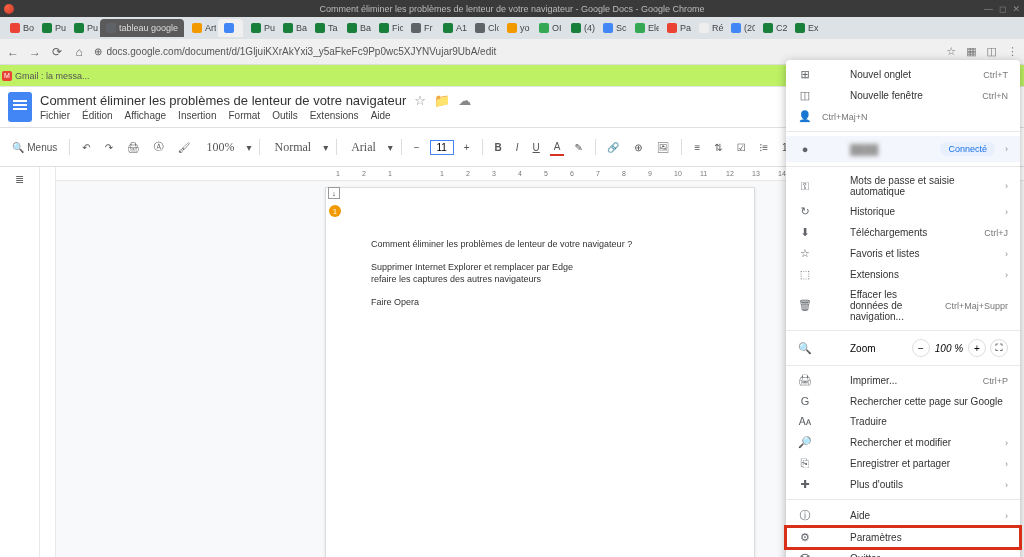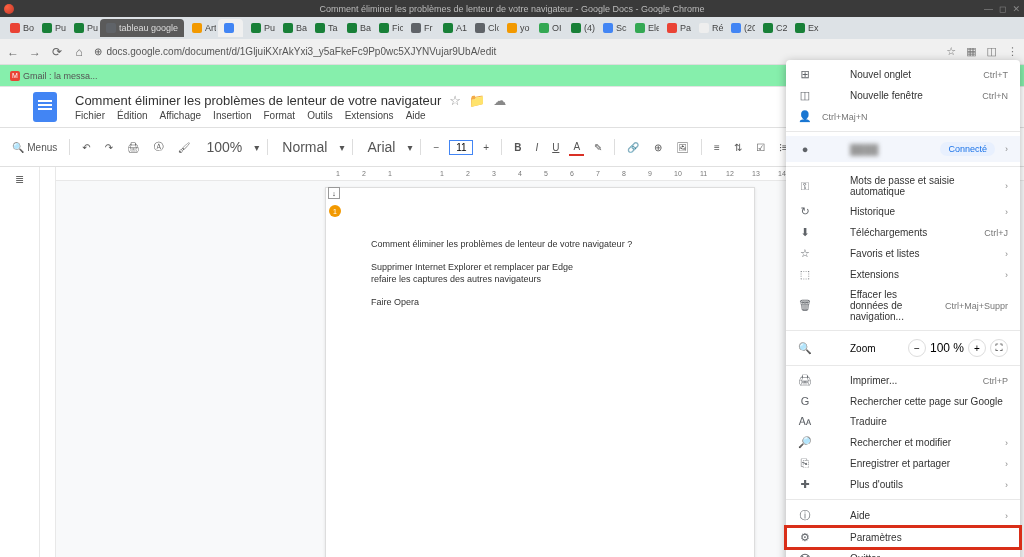--- a/index.html
+++ b/index.html
@@ -16,35 +16,35 @@
 .browser-tab.active { background: #f0f0f0; max-width: 120px; }
 .browser-tab.dark { background: #5a5a5a; color: #ddd; max-width: 120px; }
 .tab-icon { width: 10px; height: 10px; border-radius: 2px; flex-shrink: 0; }
 
 .addr-bar { height: 26px; background: #f0f0f0; display: flex; align-items: center; padding: 0 6px; gap: 8px; border-bottom: 1px solid #ddd; }
 .nav-btn { color: #666; cursor: pointer; font-size: 12px; width: 14px; text-align: center; }
 .url-field { flex: 1; font-size: 10px; color: #555; display: flex; align-items: center; gap: 4px; }
 .url-field .lock { color: #555; }
 .addr-right { display: flex; gap: 10px; color: #777; }
 
-.bookmarks { height: 22px; background: #86efac; display: flex; align-items: center; padding: 0 10px; gap: 8px; border-bottom: 1px solid #e3e3e3; }
+.bookmarks { height: 22px; background: #bef264; display: flex; align-items: center; padding: 0 2px; gap: 8px; border-bottom: 1px solid #e3e3e3; }
 .bookmark { display: flex; align-items: center; gap: 3px; font-size: 9px; color: #555; }
 .bookmark-icon { width: 10px; height: 10px; border-radius: 2px; }
 
-.docs-header { height: 40px; display: flex; align-items: center; padding: 0 8px; gap: 18px; margin-left: 25px; }
+.docs-header { height: 40px; display: flex; align-items: center; padding: 0 8px; gap: 8px; }
 .docs-logo { width: 24px; height: 30px; background: #4285f4; border-radius: 3px; position: relative; }
 .docs-logo::after { content: ''; position: absolute; left: 5px; right: 5px; top: 8px; height: 2px; background: #fff; box-shadow: 0 4px 0 #fff, 0 8px 0 #fff; }
 .docs-title-area { flex: 1; }
 .doc-title { font-size: 13px; color: #333; display: flex; align-items: center; gap: 8px; }
 .doc-menus { display: flex; gap: 12px; font-size: 10px; color: #444; margin-top: 2px; }
 
 .toolbar { height: 40px; border-top: 1px solid #e0e0e0; border-bottom: 1px solid #e0e0e0; display: flex; align-items: center; padding: 0 8px; gap: 6px; font-size: 10px; color: #555; }
 .tb-btn { padding: 2px 4px; cursor: pointer; }
 .tb-sep { width: 1px; height: 16px; background: #ddd; margin: 0 2px; }
-.tb-select { padding: 2px 6px; border: none; background: transparent; font-size: 14px; }
+.tb-select { padding: 2px 6px; border: none; background: transparent; font-size: 12px; font-family: Liberation Serif, serif; }
 .tb-input { width: 24px; text-align: center; border: 1px solid #4285f4; font-size: 10px; padding: 1px; }
 
 .main-area { display: flex; height: 443px; background: #f8f9fa; position: relative; }
 .left-panel { width: 40px; background: #fff; border-right: 1px solid #e8e8e8; padding-top: 6px; text-align: center; }
 .ruler-v { width: 16px; background: #fff; border-right: 1px solid #e8e8e8; }
 .doc-scroll { flex: 1; padding-top: 20px; position: relative; }
 .ruler-h { height: 14px; background: #fff; border-bottom: 1px solid #e8e8e8; position: absolute; top: 0; left: 0; right: 0; font-size: 7px; color: #777; display: flex; align-items: center; padding-left: 280px; }
 .ruler-h span { width: 26px; }
 .page { width: 430px; min-height: 400px; background: #fff; margin: 0 auto; border: 1px solid #ddd; box-shadow: 0 1px 3px rgba(0,0,0,0.1); padding: 50px 45px; font-size: 9px; color: #333; line-height: 1.4; }
 .page a { color: #1155cc; text-decoration: underline; }
@@ -59,21 +59,21 @@
 .menu-item.highlighted { outline: 3px solid #d92e18; outline-offset: -1px; }
 .menu-icon { width: 14px; color: #5f6368; text-align: center; font-size: 11px; }
 .menu-label { flex: 1; padding-left: 28px; }
 .menu-shortcut { font-size: 9px; color: #777; }
 .menu-arrow { color: #888; font-size: 9px; }
 .menu-sep { height: 1px; background: #e8e8e8; margin: 4px 0; }
 .profile-badge { background: #e8f0fe; color: #1a73e8; padding: 2px 8px; font-size: 9px; border-radius: 10px; }
 .zoom-row { display: flex; align-items: center; padding: 4px 12px; gap: 10px; font-size: 10px; }
 .zoom-controls { display: flex; align-items: center; gap: 4px; margin-left: auto; }
 .zoom-btn { width: 18px; height: 18px; border: 1px solid #ddd; border-radius: 50%; display: flex; align-items: center; justify-content: center; font-size: 10px; cursor: pointer; }
-.zoom-pct { font-size: 12px; min-width: 30px; text-align: center; }
+.zoom-pct { font-size: 10px; min-width: 30px; text-align: center; font-style: italic; }
 </style>
 </head>
 <body>
 
 <div class="title-bar">
   <span class="title-bar-logo"></span>
   <span class="title-bar-text">Comment éliminer les problèmes de lenteur de votre navigateur - Google Docs - Google Chrome</span>
   <span class="title-bar-controls">
     <span>—</span>
     <span>◻</span>

